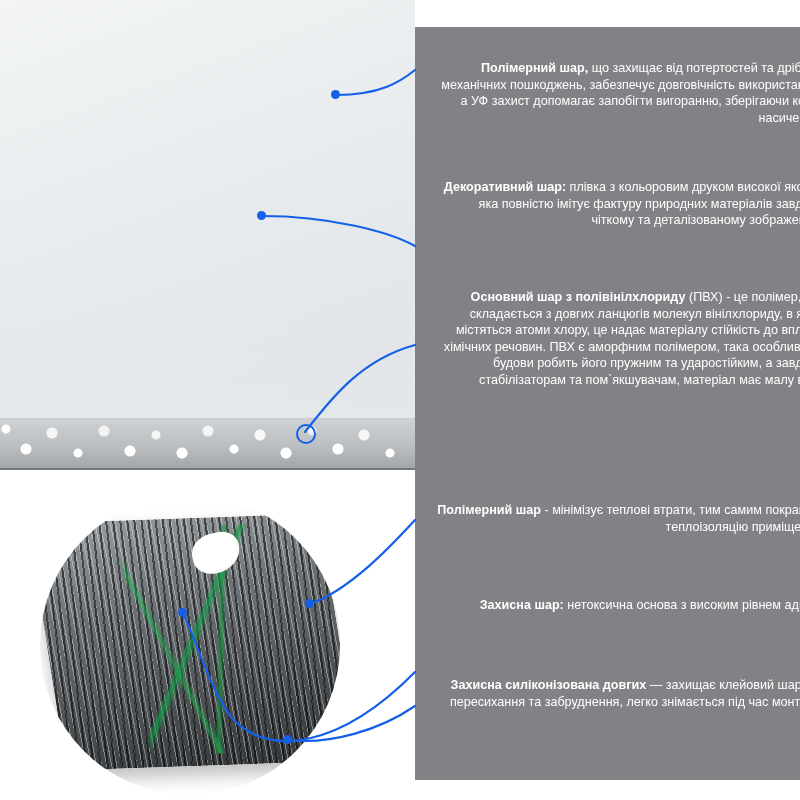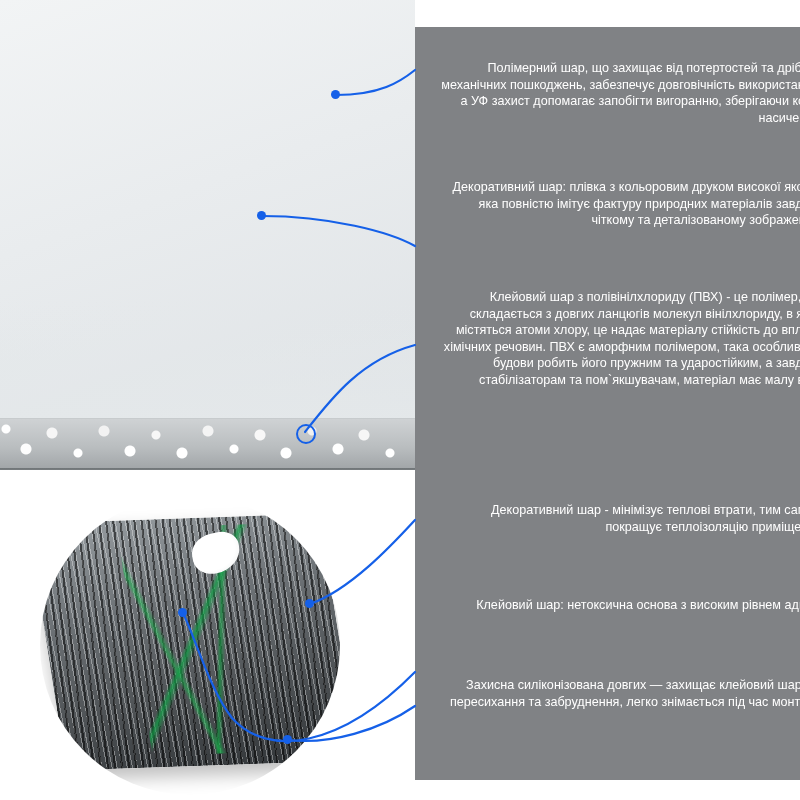--- a/index.html
+++ b/index.html
@@ -113,21 +113,21 @@
     width: 385px; height: 753px;
     background: #808285;
   }
   .block {
     color: #ffffff;
     text-align: right;
     padding: 0 22px 0 22px;
     line-height: 1.32;
     font-size: 12.6px;
   }
-  .block .lead { font-weight: normal; }
+  .block .lead { font-weight: bold; }
   .b1 { position:absolute; left:0; top:33px;  width:385px; }
   .b2 { position:absolute; left:0; top:152px; width:385px; }
   .b3 { position:absolute; left:0; top:262px; width:385px; }
   .b4 { position:absolute; left:0; top:475px; width:385px; }
   .b5 { position:absolute; left:0; top:570px; width:385px; }
   .b6 { position:absolute; left:0; top:650px; width:385px; }
 
   
   .connectors{
     position:absolute;
@@ -169,29 +169,29 @@
 
     <div class="block b1">
       <span class="lead">Полімерний шар,</span><span> що захищає від потертостей та дрібних механічних пошкоджень, забезпечує довговічність використання, а УФ захист допомагає запобігти вигоранню, зберігаючи колір насиченим</span>
     </div>
 
     <div class="block b2">
       <span class="lead">Декоративний шар:</span><span> плівка з кольоровим друком високої якості, яка повністю імітує фактуру природних матеріалів завдяки чіткому та деталізованому зображенню</span>
     </div>
 
     <div class="block b3">
-      <span class="lead">Клейовий шар з полівінілхлориду</span><span> (ПВХ) - це полімер, що складається з довгих ланцюгів молекул вінілхлориду, в яких містяться атоми хлору, це надає матеріалу стійкість до впливу хімічних речовин. ПВХ є аморфним полімером, така особливість будови робить його пружним та ударостійким, а завдяки стабілізаторам та пом`якшувачам, матеріал має малу вагу</span>
+      <span class="lead">Основний шар з полівінілхлориду</span><span> (ПВХ) - це полімер, що складається з довгих ланцюгів молекул вінілхлориду, в яких містяться атоми хлору, це надає матеріалу стійкість до впливу хімічних речовин. ПВХ є аморфним полімером, така особливість будови робить його пружним та ударостійким, а завдяки стабілізаторам та пом`якшувачам, матеріал має малу вагу</span>
     </div>
 
     <div class="block b4">
-      <span class="lead">Декоративний шар</span><span> - мінімізує теплові втрати, тим самим покращує теплоізоляцію приміщення</span>
+      <span class="lead">Полімерний шар</span><span> - мінімізує теплові втрати, тим самим покращує теплоізоляцію приміщення</span>
     </div>
 
     <div class="block b5">
-      <span class="lead">Клейовий шар:</span><span> нетоксична основа з високим рівнем адгезії</span>
+      <span class="lead">Захисна шар:</span><span> нетоксична основа з високим рівнем адгезії</span>
     </div>
 
     <div class="block b6">
       <span class="lead">Захисна силіконізована довгих</span><span> — захищає клейовий шар від пересихання та забруднення, легко знімається під час монтажу</span>
     </div>
   </div>
 
   <svg class="connectors" viewBox="0 0 800 800">
     <g fill="none" stroke="#1560e8" stroke-width="2.2" stroke-linecap="round">
       <path d="M336,95 C380,95 400,82 415,70"></path>

